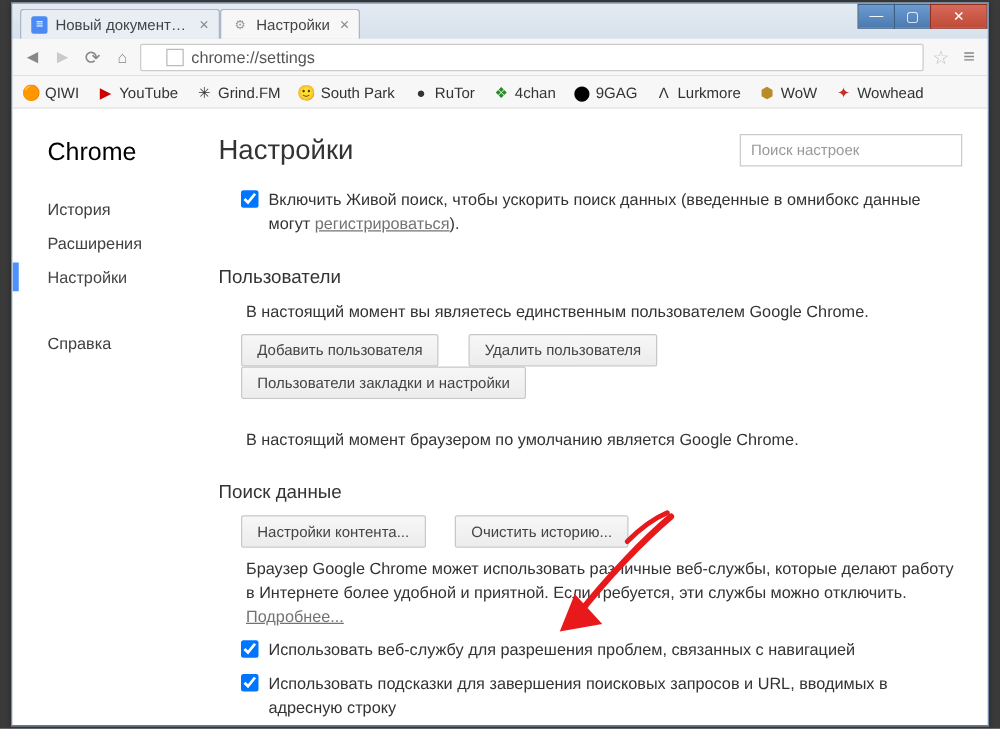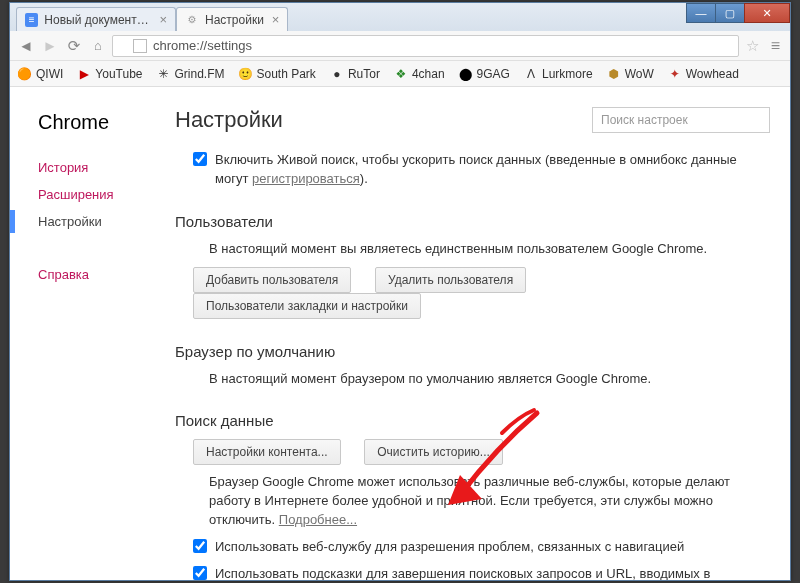--- a/index.html
+++ b/index.html
@@ -124,21 +124,21 @@
     padding: 24px 0 0 28px;
     font-size: 13px;
   }
   .brand {
     font-size: 20px;
     color: #000000;
     margin-bottom: 20px;
     font-weight: 400;
   }
   .side-item {
-    color: #be185d;
+    color: #404040;
     padding: 6px 0;
     cursor: pointer;
   }
   .side-item.active {
     color: #444;
     font-weight: normal;
     position: relative;
   }
   .side-item.active::before {
     content: "";
@@ -175,21 +175,21 @@
     padding: 5px 12px;
     font-size: 12px;
     color: #444;
     background: linear-gradient(#f7f7f7,#ececec);
     border: 1px solid #c8c8c8;
     border-radius: 2px;
     cursor: pointer;
     margin-right: 20px;
   }
   .btn-row { padding-left: 18px; margin: 8px 0; }
-  .desc { padding-left: 18px; font-size:13px; color:#333; line-height:1.45; margin:6px 16px; }
+  .desc { padding-left: 18px; font-size:13px; color:#333; line-height:1.45; margin:6px 4px; }
   
   .arrow-annot {
     position: absolute;
     left: 277px; top: 318px;
     pointer-events: none;
   }
 </style>
 </head>
 <body>
 
@@ -299,21 +299,20 @@
         <h2>Пользователи</h2>
         <div class="desc">В настоящий момент вы являетесь единственным пользователем Google Chrome.</div>
         <div class="btn-row">
           <span class="btn">Добавить пользователя</span>
           <span class="btn">Удалить пользователя</span>
           <span class="btn">Пользователи закладки и настройки</span>
         </div>
       </div>
 
       <div class="section">
-        <h2>Браузер по умолчанию</h2>
         <div class="desc">В настоящий момент браузером по умолчанию является Google Chrome.</div>
       </div>
 
       <div class="section">
         <h2>Поиск данные</h2>
         <div class="btn-row">
           <span class="btn">Настройки контента...</span>
           <span class="btn">Очистить историю...</span>
         </div>
         <div class="desc">

